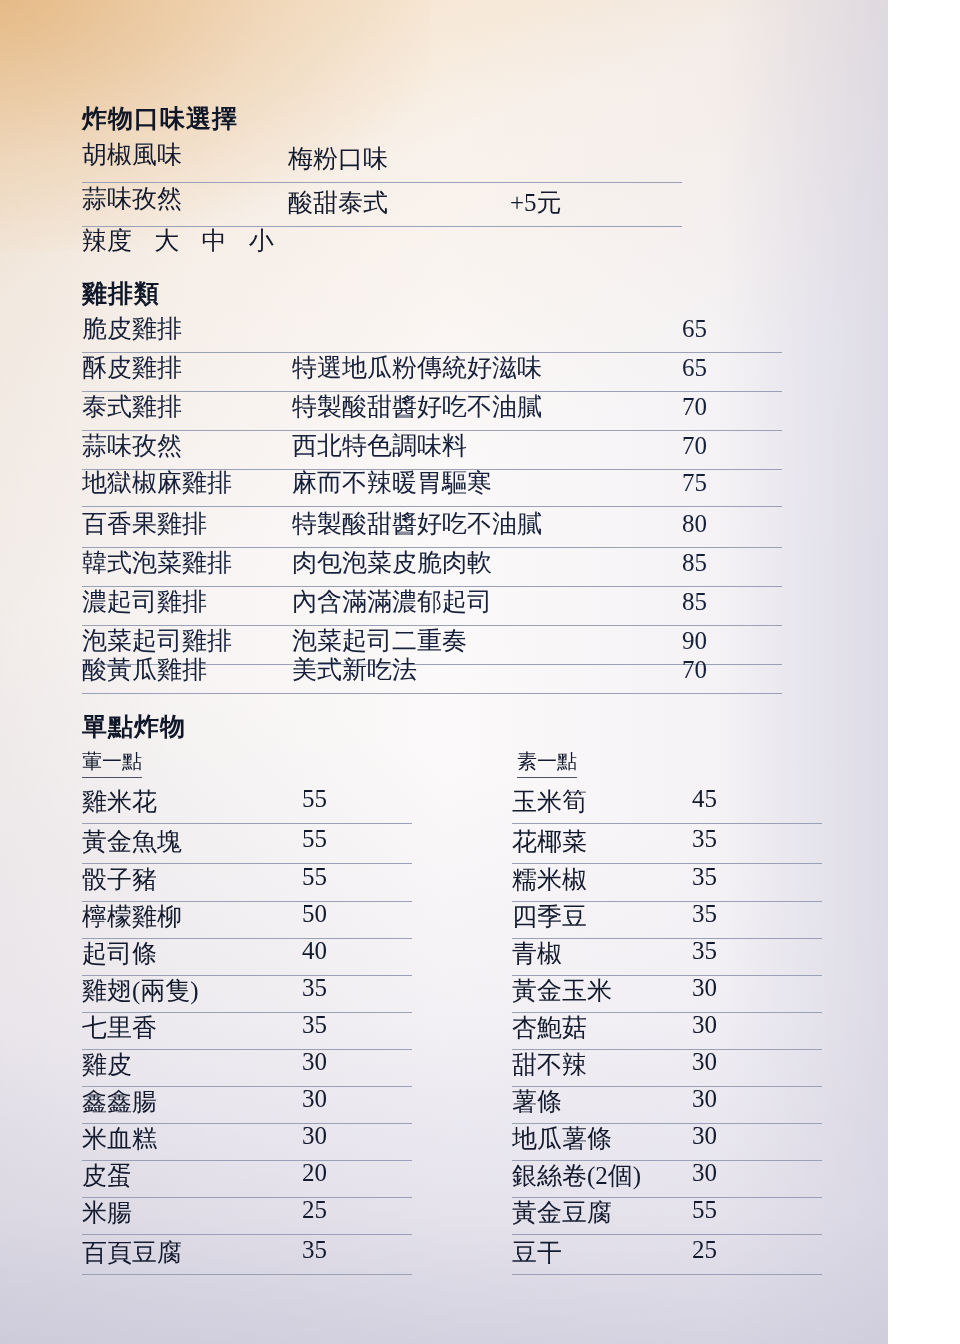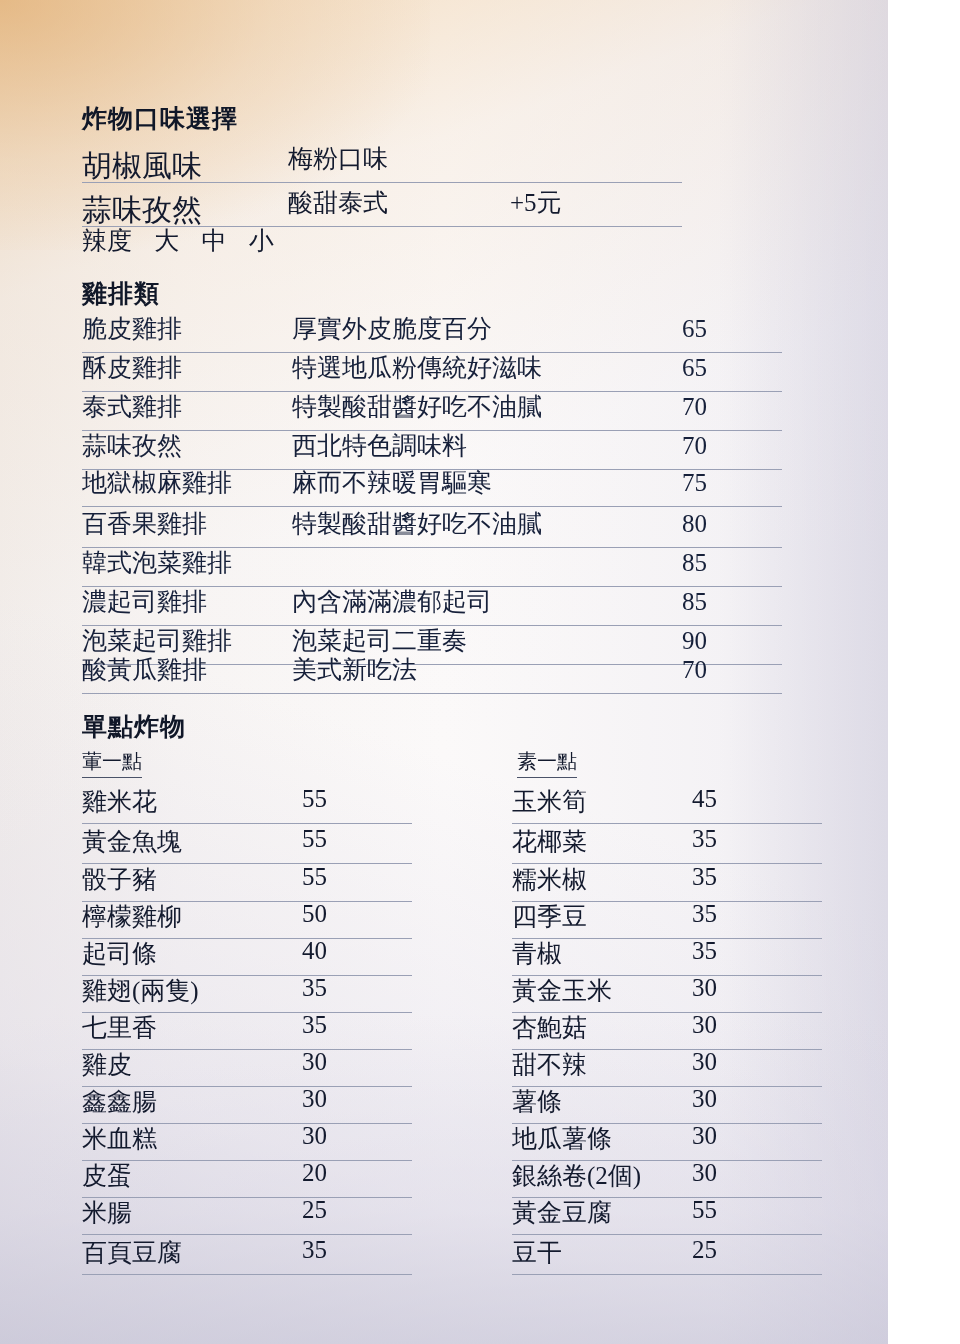--- a/index.html
+++ b/index.html
@@ -85,21 +85,21 @@
   .price  { left: 600px; top: 4px; }
 
   
   .frow {
     position: absolute;
     left: 82px;
     width: 600px;
     height: 44px;
     border-bottom: 1px solid #9aa0b5;
   }
-  .frow .c1 { position:absolute; left:0px;   top:8px; font-size:30px; white-space:nowrap; }
+  .frow .c1 { position:absolute; left:0px;   top:0; font-size:25px; white-space:nowrap; }
   .frow .c2 { position:absolute; left:206px; top:4px; font-size:25px; white-space:nowrap; }
   .frow .c3 { position:absolute; left:428px; top:4px; font-size:25px; white-space:nowrap; }
 
   .spicy {
     position: absolute;
     left: 82px;
     font-size: 25px;
     white-space: nowrap;
   }
   .spicy span { margin-right: 16px; }
@@ -151,21 +151,20 @@
       <span>辣度</span>
       <span>大</span>
       <span>中</span>
       <span>小</span>
     </div>
 
     <div class="section-title" style="left:82px; top:277px;">雞排類</div>
 
     <div class="row" style="top:310px;">
       <div class="cell name">脆皮雞排</div>
-      <div class="cell desc">厚實外皮脆度百分</div>
       <div class="cell price">65</div>
     </div>
     <div class="row" style="top:349px;">
       <div class="cell name">酥皮雞排</div>
       <div class="cell desc">特選地瓜粉傳統好滋味</div>
       <div class="cell price">65</div>
     </div>
     <div class="row" style="top:388px;font-family:Liberation Serif, serif;">
       <div class="cell name">泰式雞排</div>
       <div class="cell desc">特製酸甜醬好吃不油膩</div>
@@ -181,20 +180,21 @@
       <div class="cell desc">麻而不辣暖胃驅寒</div>
       <div class="cell price">75</div>
     </div>
     <div class="row" style="top:505px;">
       <div class="cell name">百香果雞排</div>
       <div class="cell desc">特製酸甜醬好吃不油膩</div>
       <div class="cell price">80</div>
     </div>
     <div class="row" style="top:544px;">
       <div class="cell name">韓式泡菜雞排</div>
+      <div class="cell desc">肉包泡菜皮脆肉軟</div>
       <div class="cell price">85</div>
     </div>
     <div class="row" style="top:583px;">
       <div class="cell name">濃起司雞排</div>
       <div class="cell desc">內含滿滿濃郁起司</div>
       <div class="cell price">85</div>
     </div>
     <div class="row" style="top:622px;">
       <div class="cell name">泡菜起司雞排</div>
       <div class="cell desc">泡菜起司二重奏</div>

